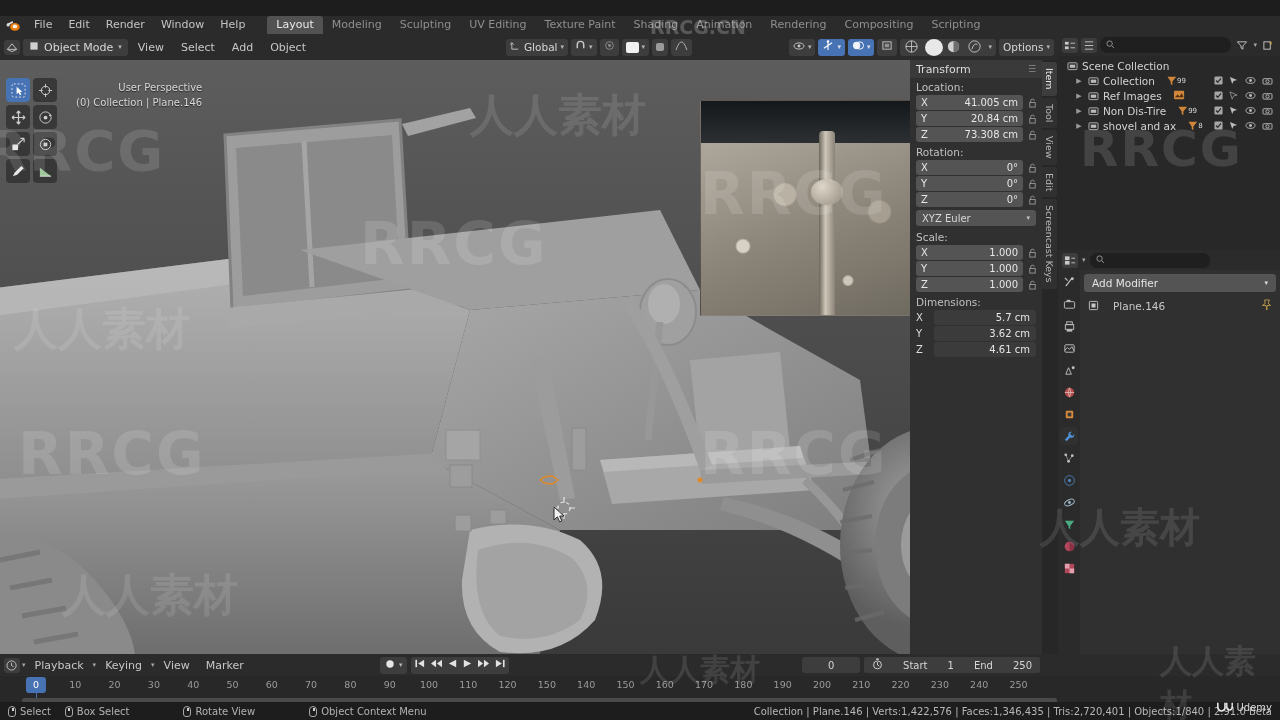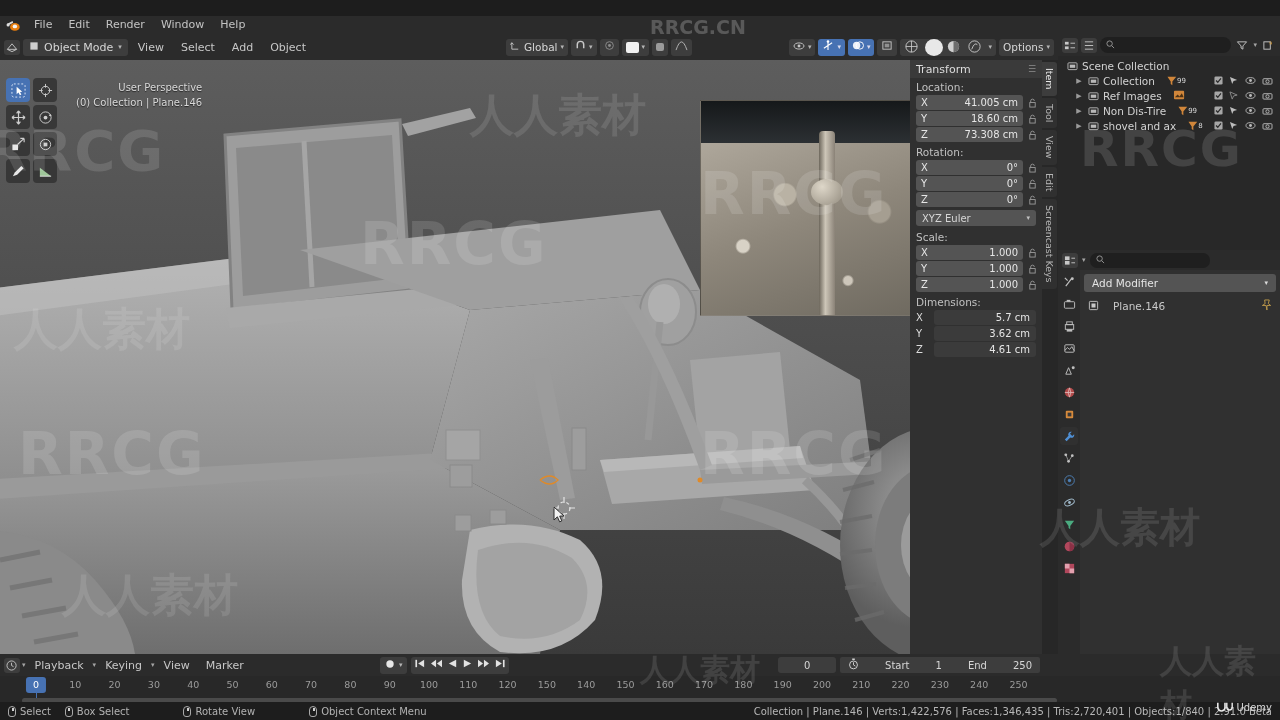--- a/index.html
+++ b/index.html
@@ -112,21 +112,21 @@
   
   .timeline { position:absolute; left:0; top:654px; width:1280px; height:48px; background:#282828;}
   .tl-header { height:22px; background:#2b2b2b; display:flex; align-items:center; padding:0 4px; gap:2px;}
   .tl-menu { padding:0 7px; font-size:11px; color:#c7c7c7; }
   .tl-center { position:absolute; left:380px; top:0; height:22px; display:flex; align-items:center; gap:4px;}
   .tl-play { display:flex; align-items:center; background:#3d3d3d; border-radius:3px; height:17px; padding:0 3px; gap:4px;}
   .tl-right { position:absolute; right:240px; top:3px; display:flex; align-items:center; gap:4px;}
   .frm { background:#3d3d3d; border-radius:3px; height:16px; min-width:58px; display:flex;
      align-items:center; justify-content:center; font-size:10px;}
   .frm2 { background:#3d3d3d; border-radius:2px; height:16px; display:flex; align-items:center;
-     gap:26px; padding:0 8px; font-size:10px;}
+     gap:20px; padding:0 8px; font-size:10px;}
   .tl-ruler { position:absolute; left:0; top:22px; width:1280px; height:18px; background:#282828;}
   .tick { position:absolute; top:3px; font-size:9.5px; color:#9b9b9b; transform:translateX(-50%);}
   .playhead { position:absolute; top:1px; height:16px; background:#4772b3; border-radius:3px;
      color:#fff; font-size:9.5px; padding:0 7px; line-height:16px; transform:translateX(-50%);}
   .playhead-line { position:absolute; top:17px; width:1px; height:9px; background:#4772b3;}
   .tl-scroll { position:absolute; left:0; top:43px; width:1280px; height:7px; }
   .tl-scroll .bar { position:absolute; left:22px; top:1px; width:1035px; height:5px;
      background:#4a4a4a; border-radius:3px;}
 
   
@@ -162,20 +162,32 @@
         <path d="M1 5.5 L7 2.2 L7.6 4 L2.2 7 Z" fill="#dedede"></path>
         <circle cx="2.2" cy="6.4" r="1.7" fill="#dedede"></circle>
       </svg>
     </div>
     <div class="menu-item">File</div>
     <div class="menu-item">Edit</div>
     <div class="menu-item">Render</div>
     <div class="menu-item">Window</div>
     <div class="menu-item">Help</div>
 
+    <div class="wstabs">
+      <div class="wstab active">Layout</div>
+      <div class="wstab">Modeling</div>
+      <div class="wstab">Sculpting</div>
+      <div class="wstab">UV Editing</div>
+      <div class="wstab">Texture Paint</div>
+      <div class="wstab">Shading</div>
+      <div class="wstab">Animation</div>
+      <div class="wstab">Rendering</div>
+      <div class="wstab">Compositing</div>
+      <div class="wstab">Scripting</div>
+    </div>
 
     <div class="topright">
       <div class="field" style="width:108px">
         <span>
           <svg width="11" height="10" viewBox="0 0 12 11">
               <path d="M2 9 L5 2 L8 9 Z" fill="none" stroke="#c8c8c8" stroke-width="1"></path>
               <circle cx="9" cy="3" r="1.6" fill="#c8c8c8"></circle>
             </svg>
         </span>
         <span style="font-size:7px">▾</span>
@@ -528,21 +540,21 @@
           <div class="lockico">
             <svg width="9" height="10" viewBox="0 0 10 11">
                 <path d="M3 5 V3.2 a2 2 0 0 1 4 0" fill="none" stroke="#bdbdbd"></path>
                 <rect x="2" y="5" width="6" height="5" fill="none" stroke="#bdbdbd"></rect>
               </svg>
           </div>
         </div>
         <div class="num-row">
           <div class="num-field">
             <span>Y</span>
-            <span class="nv">18.60 cm</span>
+            <span class="nv">20.84 cm</span>
           </div>
           <div class="lockico">
             <svg width="9" height="10" viewBox="0 0 10 11">
                 <path d="M3 5 V3.2 a2 2 0 0 1 4 0" fill="none" stroke="#bdbdbd"></path>
                 <rect x="2" y="5" width="6" height="5" fill="none" stroke="#bdbdbd"></rect>
               </svg>
           </div>
         </div>
         <div class="num-row">
           <div class="num-field">

